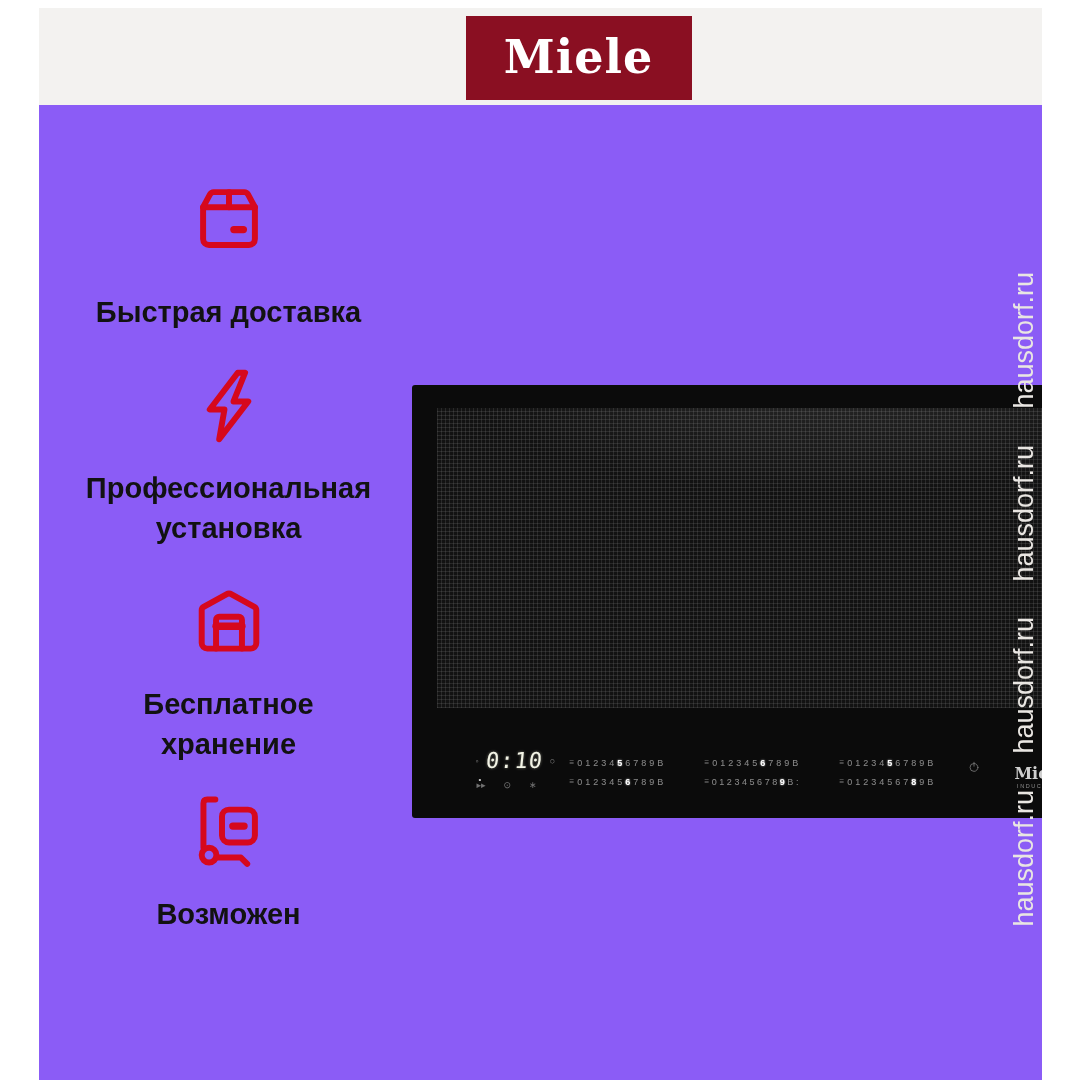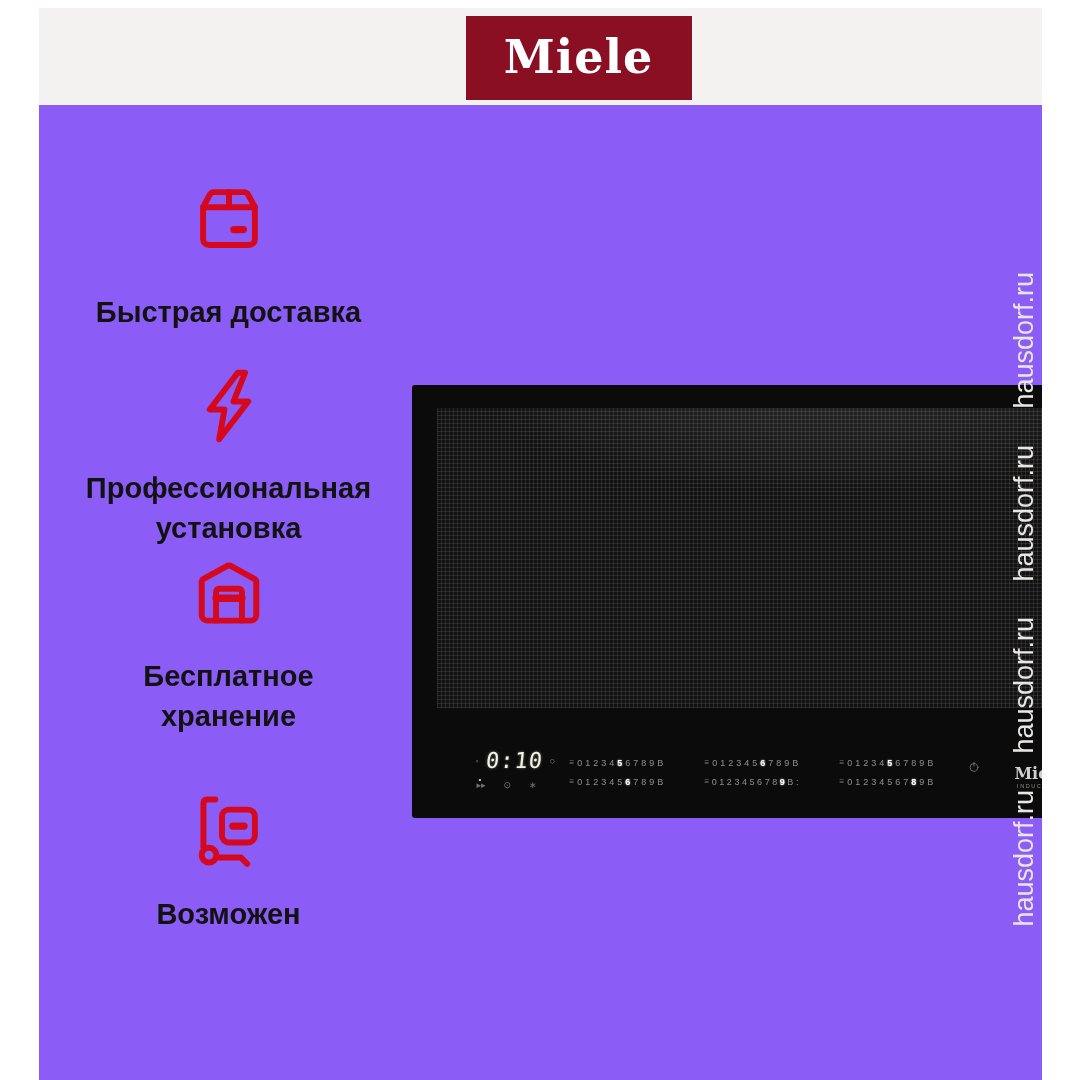--- a/index.html
+++ b/index.html
@@ -20,21 +20,21 @@
     font-family:"DejaVu Serif",serif;font-weight:bold;font-size:46px;
     color:#ffffff;letter-spacing:1px;padding-bottom:3px;
   }
   
   .feature{position:absolute;left:28px;width:324px;text-align:center;}
   .feature svg{display:block;margin:0 auto;width:84px;height:84px;}
   .flabel{margin-top:20px;font-size:29px;font-weight:bold;color:#121212;line-height:40px;text-align:center;}
   .flabel span{display:block;}
   .f1{top:168px}.f1 .flabel{margin-top:32px}
   .f2{top:356px}
-  .f3{top:544px}
+  .f3{top:572px}
   .f4{top:782px}
   .ficon path,.ficon rect,.ficon circle{
     fill:none;stroke:var(--red,#d6081d);stroke-width:1.7;
     stroke-linecap:round;stroke-linejoin:round;
   }
   .ficon .thick{stroke-width:2.1;}
   
   .cooktop{
     position:absolute;left:373px;top:377px;width:674px;height:433px;
     background:#0b0b0b;border-radius:3px;

